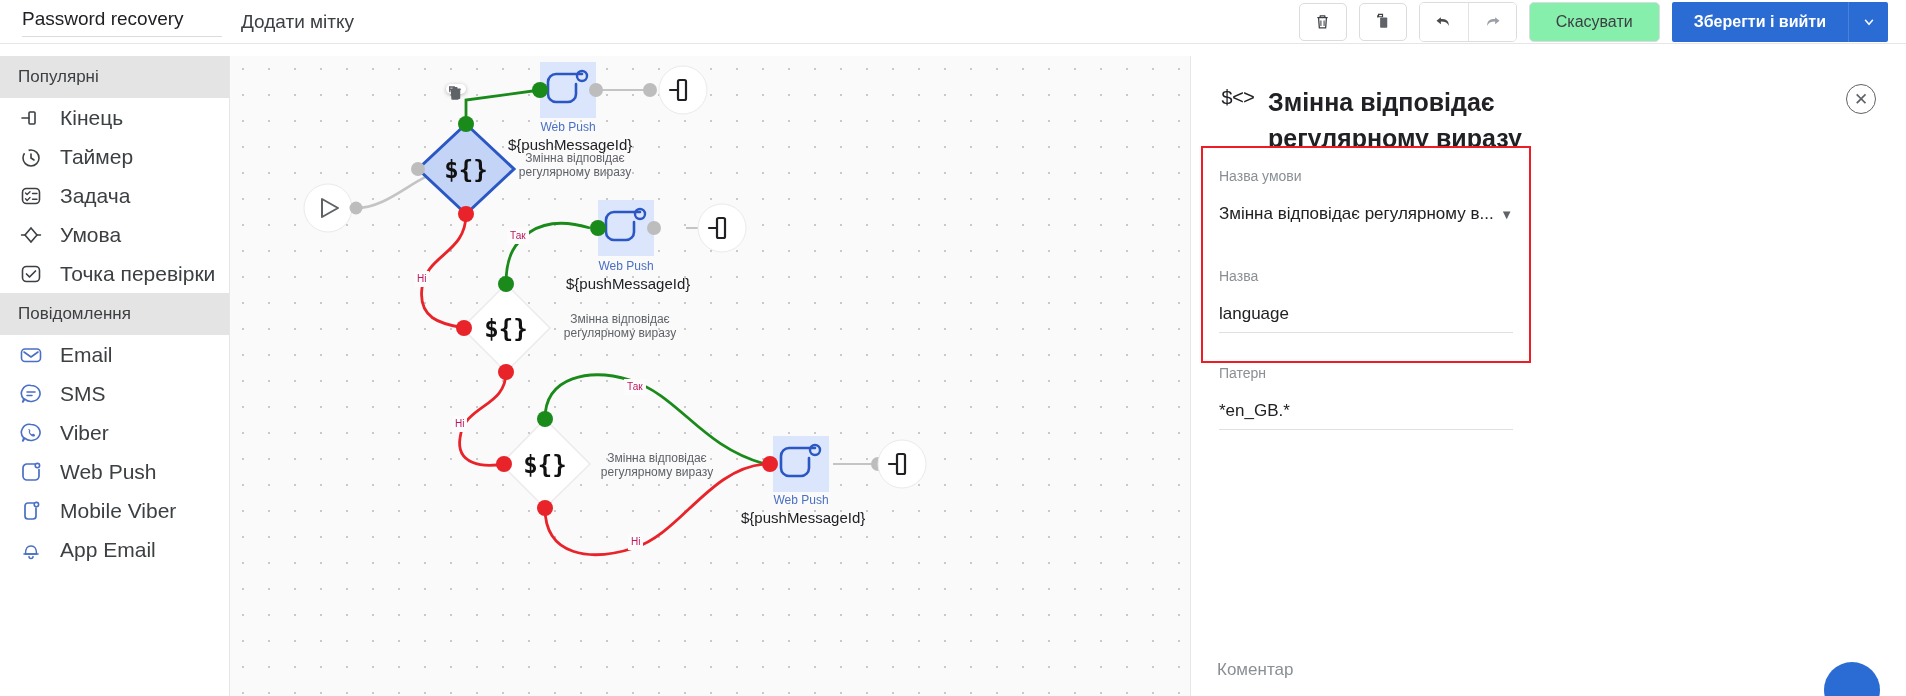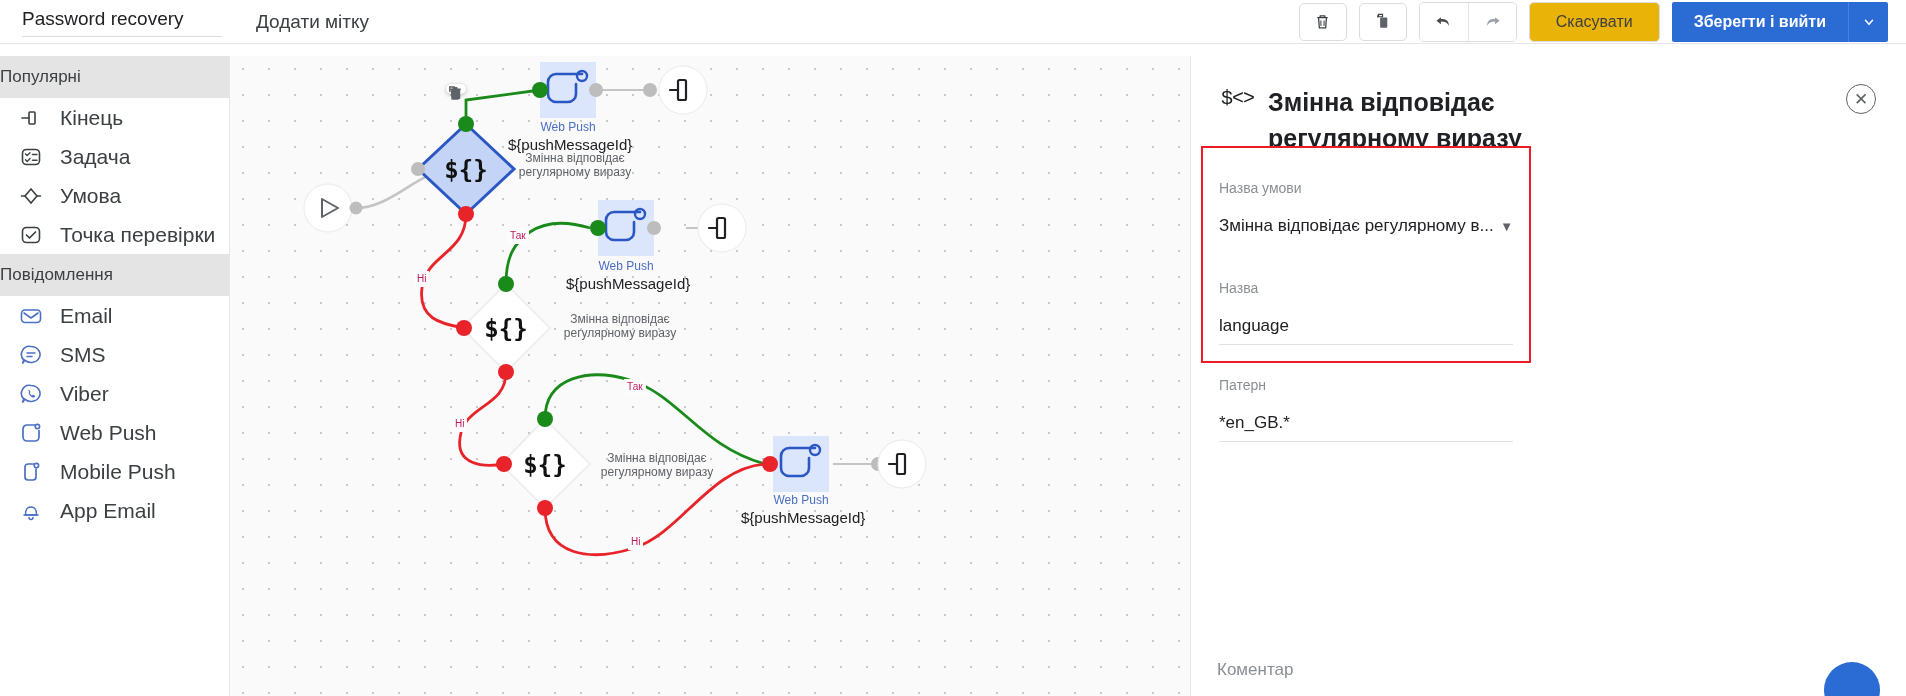--- a/index.html
+++ b/index.html
@@ -16,21 +16,21 @@
     position: absolute; left: 0; top: 0; width: 1906px; height: 44px;
     background: #ffffff; border-bottom: 1px solid #e6e6e6;
     display: flex; align-items: center;
   }
   .flow-name {
     margin-left: 22px; font-size: 19px; color: #202124;
     padding-bottom: 4px; border-bottom: 1px solid #dadce0;
     min-width: 200px; line-height: 26px;
   }
   .add-tag {
-    margin-left: 34px; font-size: 19px; color: #3c4043; cursor: pointer;
+    margin-left: 19px; font-size: 19px; color: #3c4043; cursor: pointer;
   }
   .topbar-right {
     margin-left: auto; display: flex; align-items: center; gap: 12px;
     padding-right: 18px;
   }
   .icon-btn {
     width: 48px; height: 38px; border: 1px solid #dadce0; border-radius: 5px;
     background: #fff; display: flex; align-items: center; justify-content: center;
     cursor: pointer;
   }
@@ -38,21 +38,21 @@
     display: flex; border: 1px solid #dadce0; border-radius: 5px;
     overflow: hidden; background: #fff;
   }
   .undo-group .ubtn {
     width: 48px; height: 38px; display: flex; align-items: center;
     justify-content: center; cursor: pointer; background: #fff;
   }
   .undo-group .ubtn + .ubtn { border-left: 1px solid #e3e3e3; }
   .btn-cancel {
     height: 40px; padding: 0 26px; border: 1px solid #dadce0; border-radius: 5px;
-    background: #eab308; font-size: 16px; color: #3c4043; cursor: pointer;
+    background: #86efac; font-size: 16px; color: #3c4043; cursor: pointer;
     display: flex; align-items: center;
   }
   .btn-save-wrap {
     display: flex; height: 40px; border-radius: 2px; overflow: hidden;
     background: #2b6cd4;
   }
   .btn-save {
     padding: 0 22px; display: flex; align-items: center; color: #fff;
     font-size: 16px; font-weight: bold; cursor: pointer;
   }
@@ -61,21 +61,21 @@
     border-left: 1px solid #4a82db; color: #fff; cursor: pointer;
   }
 
   
   .sidebar {
     position: absolute; left: 0; top: 56px; width: 230px; height: 640px;
     background: #fff; border-right: 1px solid #e6e6e6; overflow: hidden;
   }
   .side-group {
     height: 42px; background: #e4e4e4; display: flex; align-items: center;
-    font-size: 17px; color: #3c4043;
+    padding-left: 18px; font-size: 17px; color: #3c4043;
   }
   .side-item {
     height: 39px; display: flex; align-items: center; padding-left: 18px;
     font-size: 21px; color: #3c4043; cursor: pointer; gap: 16px;
   }
   .side-ico { width: 26px; height: 26px; display:flex; align-items:center; justify-content:center; flex: 0 0 26px; }
 
   
   .canvas {
     position: absolute; left: 230px; top: 56px; width: 960px; height: 640px;
@@ -122,21 +122,21 @@
     max-width: 430px;
   }
   .panel-close {
     margin-left: auto; width: 30px; height: 30px; border-radius: 50%;
     border: 1.6px solid #5f6368; color: #5f6368; display: flex;
     align-items: center; justify-content: center; font-size: 17px;
     cursor: pointer; flex: 0 0 30px;
   }
   .redbox {
     position: absolute; left: 10px; top: 90px; width: 330px; height: 217px;
-    border: 2.5px solid #ee1c25; background: #fff; padding: 32px 16px 0 16px;
+    border: 2.5px solid #ee1c25; background: #fff; padding: 20px 16px 0 16px;
   }
   .field { margin-bottom: 4px; position: relative; }
   .field-label { font-size: 14px; color: #8a8f94; margin-bottom: 8px; }
   .field-value {
     font-size: 17px; color: #202124; padding-bottom: 8px;
     border-bottom: 1px solid #e0e0e0;
     margin-top: 20px;
   }
   .field-value.sel {
     display: flex; align-items: center; justify-content: space-between;
@@ -206,20 +206,29 @@
     <div class="side-item">
       <span class="side-ico">
         <svg width="24" height="24" viewBox="0 0 24 24">
           <path d="M3 12h7" stroke="#3c4043" stroke-width="1.6" stroke-linecap="round"></path>
           <rect x="10" y="6" width="6" height="12" rx="1" fill="none" stroke="#3c4043" stroke-width="1.6"></rect>
         </svg>
       </span>
       <span>Кінець</span>
     </div>
 
+    <div class="side-item">
+      <span class="side-ico">
+        <svg width="24" height="24" viewBox="0 0 24 24">
+          <circle cx="12" cy="13" r="8" fill="none" stroke="#3c4043" stroke-width="1.6" stroke-dasharray="30 5"></circle>
+          <path d="M12 9v4l3 2" fill="none" stroke="#3c4043" stroke-width="1.6" stroke-linecap="round"></path>
+        </svg>
+      </span>
+      <span>Таймер</span>
+    </div>
 
     <div class="side-item">
       <span class="side-ico">
         <svg width="24" height="24" viewBox="0 0 24 24">
           <rect x="3.5" y="4.5" width="17" height="15" rx="4" fill="none" stroke="#3c4043" stroke-width="1.6"></rect>
           <path d="M6.5 9l1.6 1.6L11 7.8M13.5 9.5h4.5M6.5 14.8l1.6 1.6L11 13.6M13.5 15.3h4.5" fill="none" stroke="#3c4043" stroke-width="1.4" stroke-linecap="round" stroke-linejoin="round"></path>
         </svg>
       </span>
       <span>Задача</span>
     </div>
@@ -286,21 +295,21 @@
       <span>Web Push</span>
     </div>
 
     <div class="side-item">
       <span class="side-ico">
         <svg width="24" height="24" viewBox="0 0 24 24">
           <path d="M14.5 4H9a3 3 0 0 0-3 3v10a3 3 0 0 0 3 3h5a3 3 0 0 0 3-3V9" fill="none" stroke="#4a6fc4" stroke-width="1.7" stroke-linecap="round"></path>
           <circle cx="17.4" cy="5.6" r="2.2" fill="none" stroke="#4a6fc4" stroke-width="1.6"></circle>
         </svg>
       </span>
-      <span>Mobile Push</span>
+      <span>Mobile Viber</span>
     </div>
 
     <div class="side-item">
       <span class="side-ico">
         <svg width="24" height="24" viewBox="0 0 24 24">
           <path d="M6.5 16c0-5 .8-8 5.5-8s5.5 3 5.5 8z" fill="none" stroke="#4a6fc4" stroke-width="1.6" stroke-linejoin="round"></path>
           <path d="M5 16h14" stroke="#4a6fc4" stroke-width="1.6" stroke-linecap="round"></path>
           <path d="M10 18.5a2 2 0 0 0 4 0" fill="none" stroke="#4a6fc4" stroke-width="1.5" stroke-linecap="round"></path>
         </svg>
       </span>

